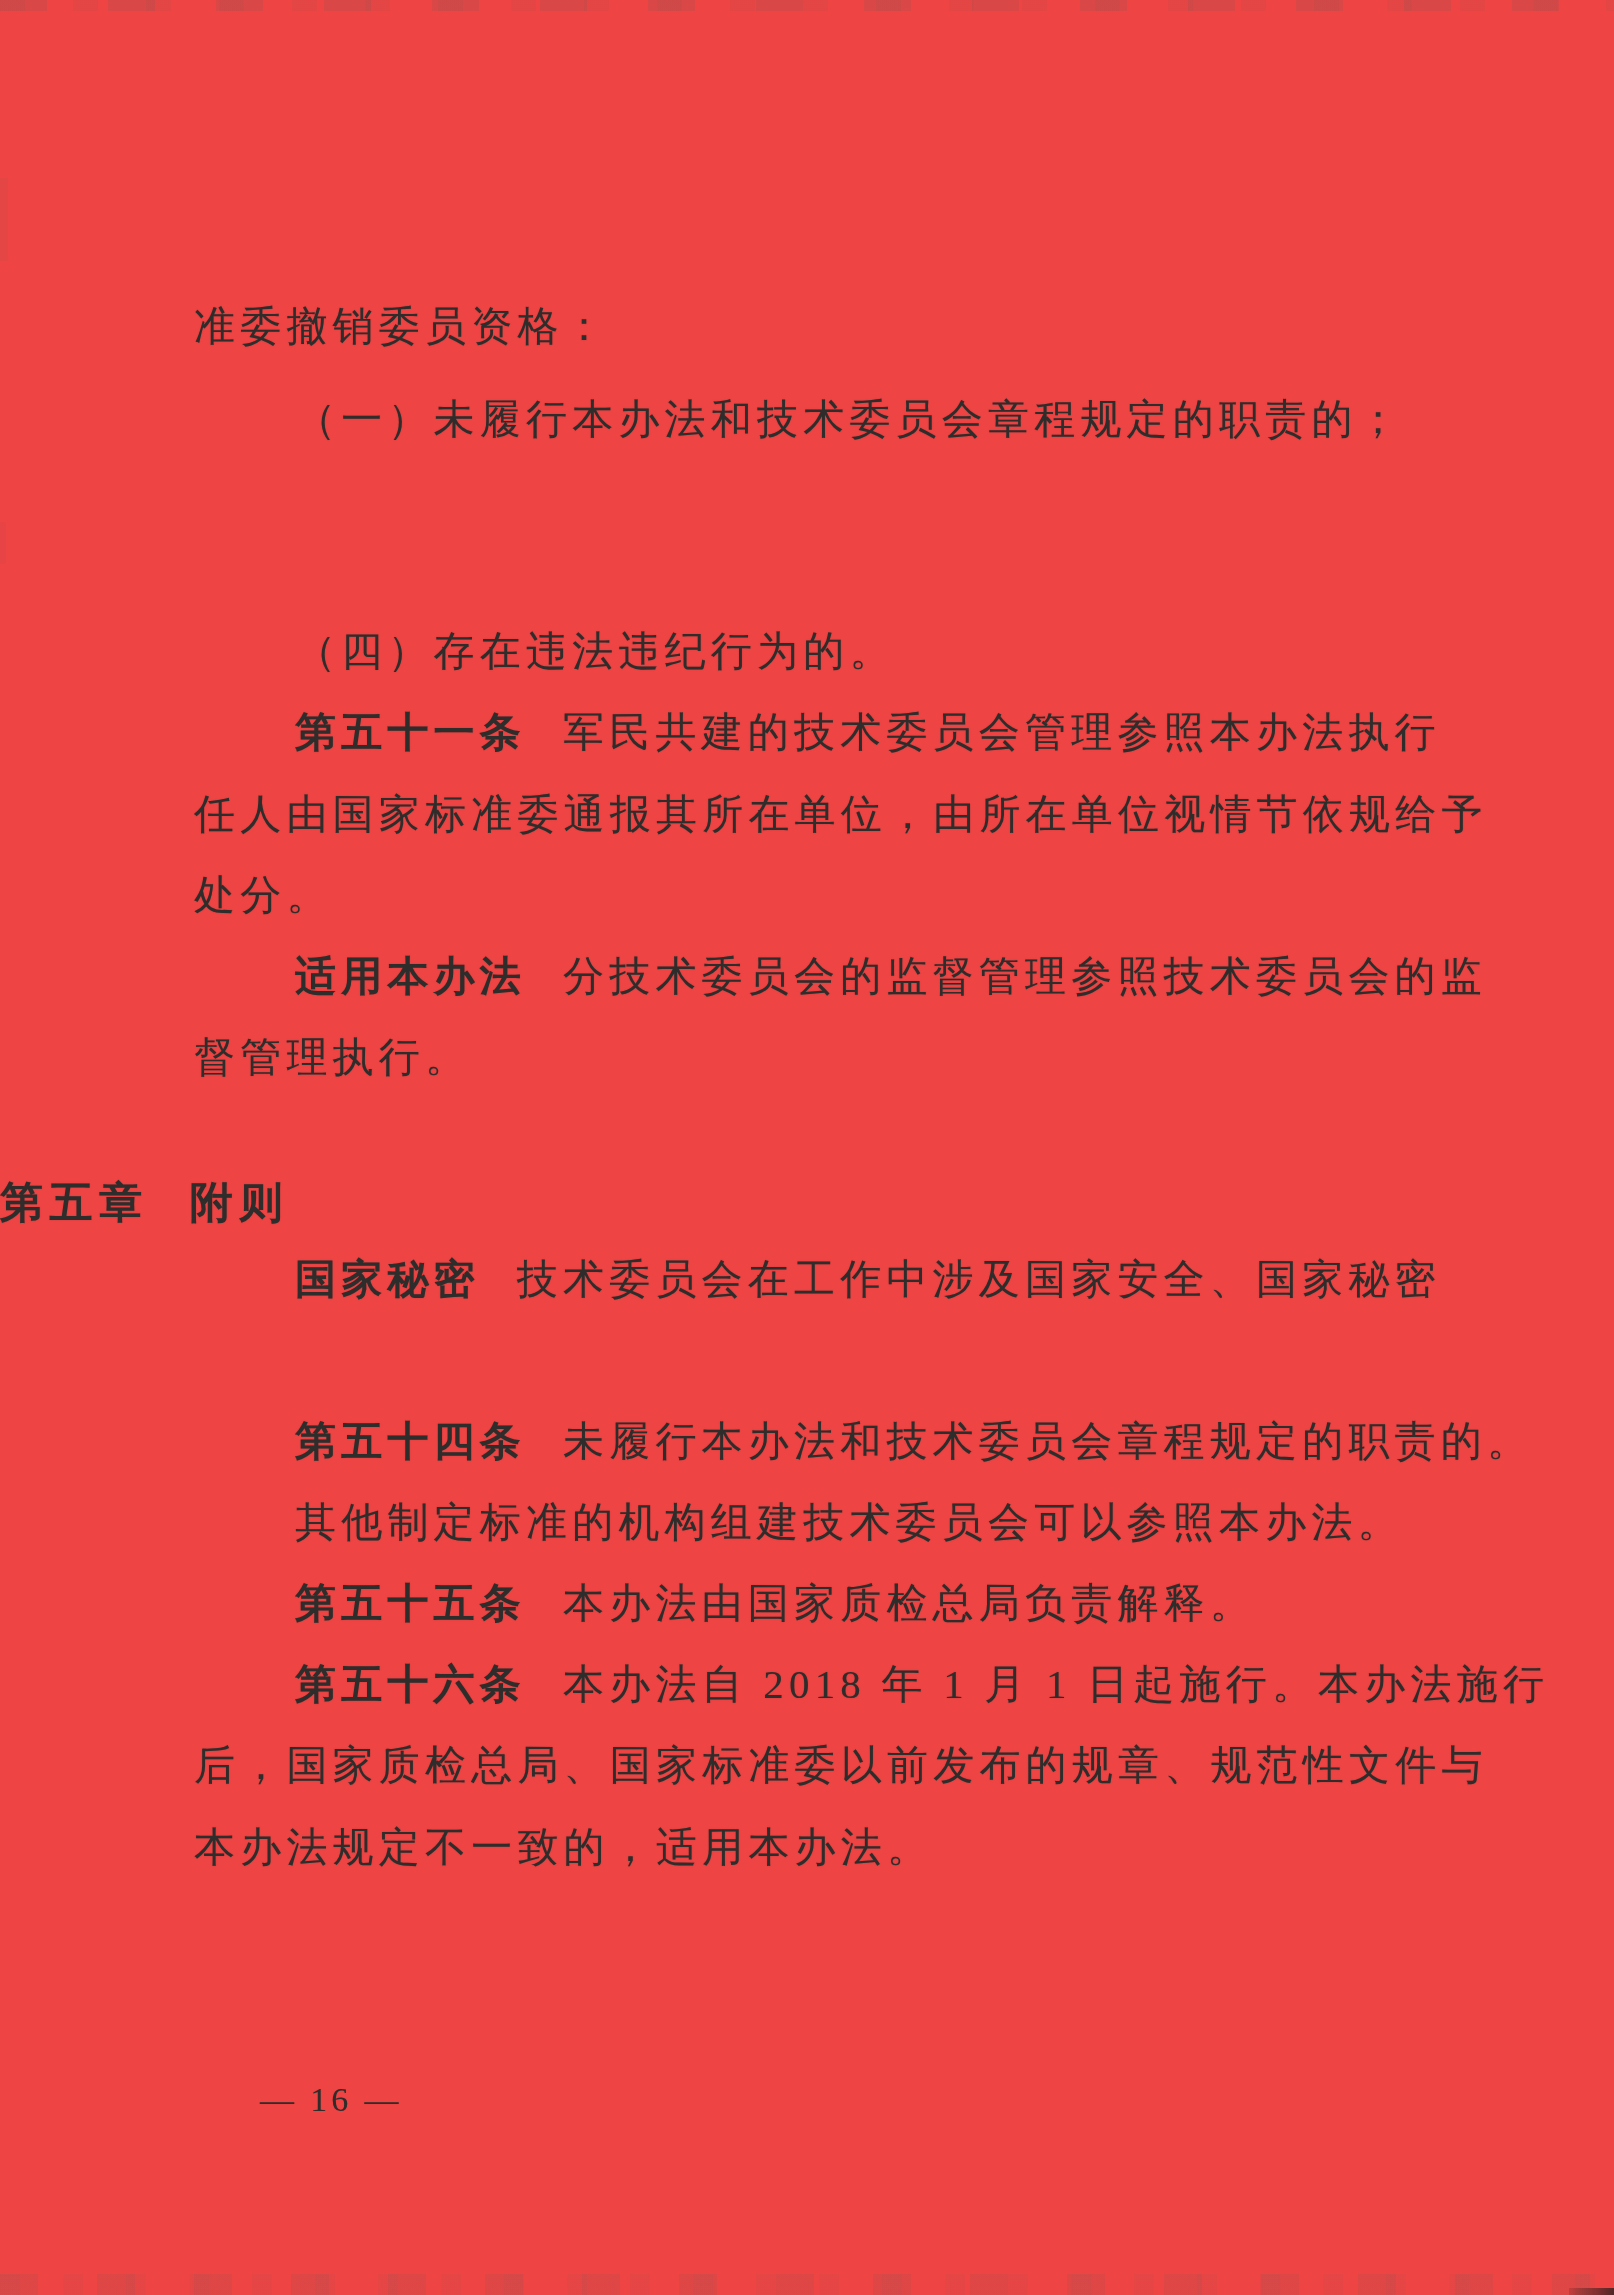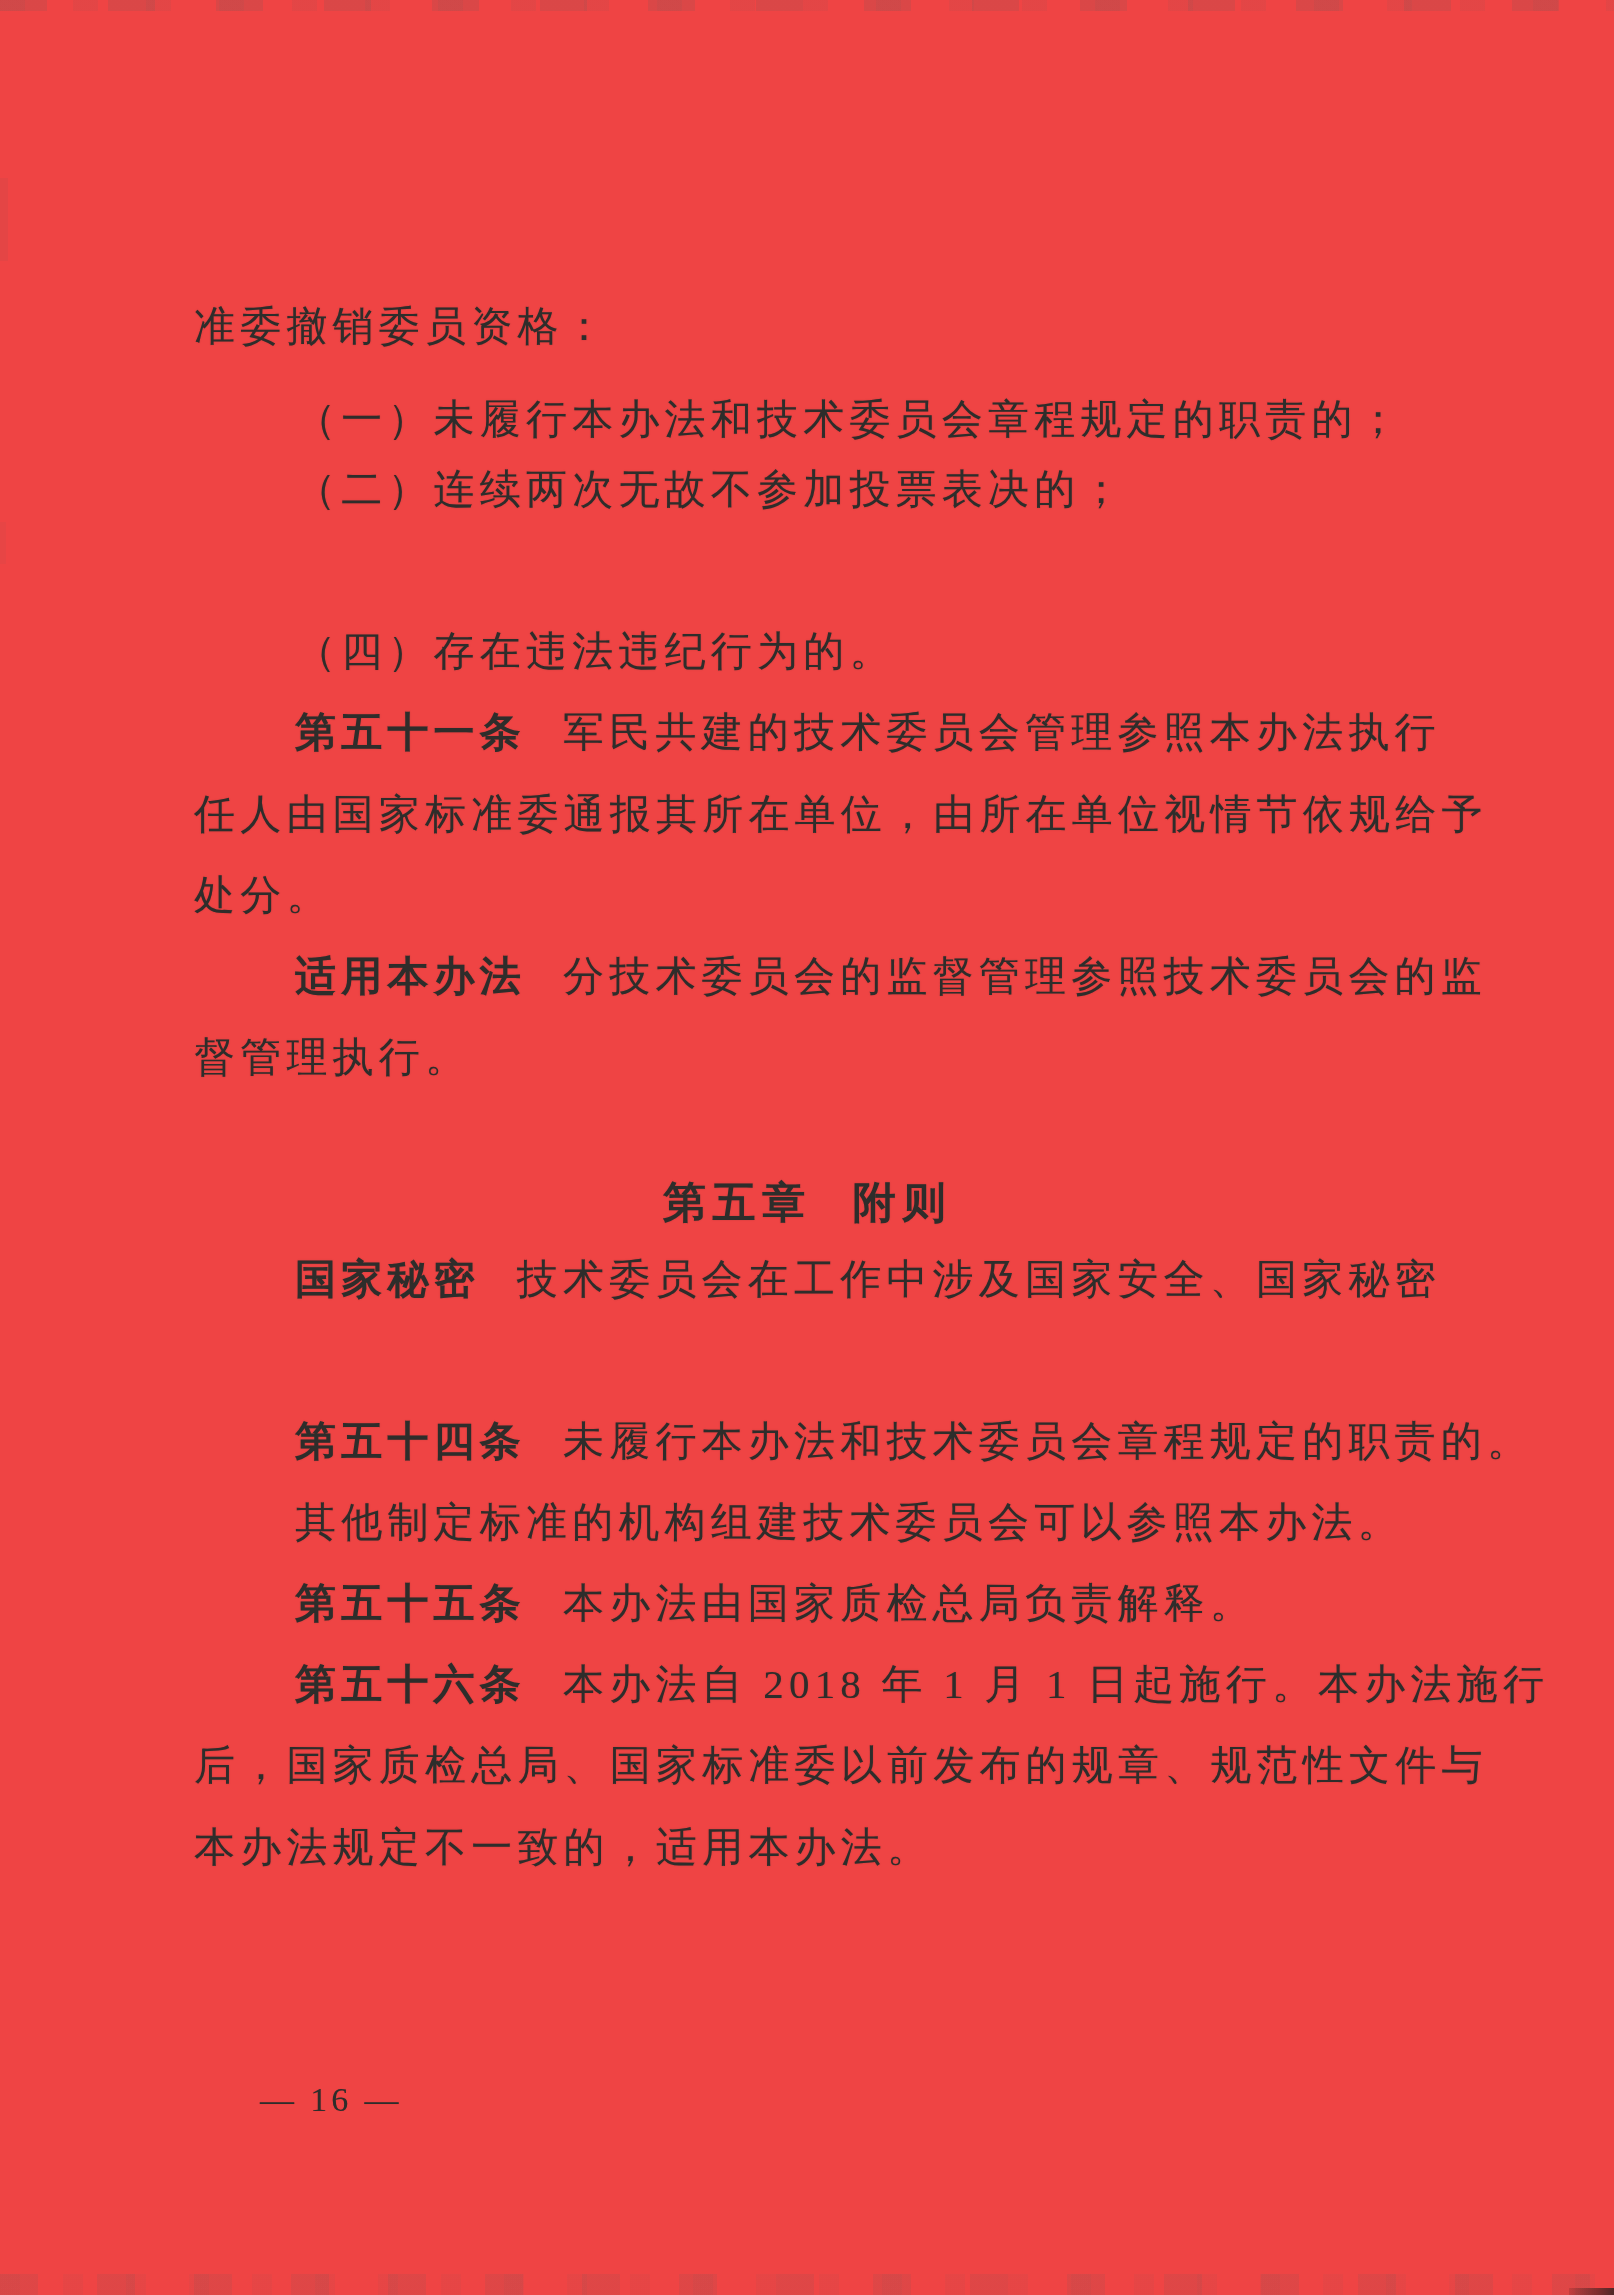--- a/index.html
+++ b/index.html
@@ -24,21 +24,20 @@
   .indent{left:295px;}
   .term{
     font-family:"Liberation Sans","DejaVu Sans",sans-serif;
     font-weight:700;
     margin-right:37px;
     letter-spacing:5.2px;
   }
   .chapter{
     position:absolute;
     left:0;right:0;
-    text-align:center;
     font-size:43px;
     font-family:"Liberation Sans","DejaVu Sans",sans-serif;
     font-weight:700;
     letter-spacing:6.6px;
     text-shadow:0 0 1.3px rgba(46,45,43,.35);
   }
   .chapter .chapter-num{margin-right:41px;}
   .footer{
     position:absolute;
     font-size:34px;
@@ -76,21 +75,20 @@
 
 <div class="page">
 
   <div class="edge-top"></div>
   <div class="edge-left-a"></div>
   <div class="edge-left-b"></div>
 
   <div class="line flush" style="top:303px"><span>准委撤销委员资格：</span></div>
 
   <div class="line indent" style="top:396px"><span>（一）未履行本办法和技术委员会章程规定的职责的；</span></div>
-  <div class="line indent" style="top:466px"><span>（二）连续两次无故不参加投票表决的；</span></div>
   <div class="line indent" style="top:628px"><span>（四）存在违法违纪行为的。</span></div>
 
   <div class="line indent" style="top:709px">
     <span class="term">第五十一条</span><span>军民共建的技术委员会管理参照本办法执行</span>
   </div>
   <div class="line flush" style="top:791px"><span>任人由国家标准委通报其所在单位，由所在单位视情节依规给予</span></div>
   <div class="line flush" style="top:872px"><span>处分。</span></div>
 
   <div class="line indent" style="top:953px">
     <span class="term">适用本办法</span><span>分技术委员会的监督管理参照技术委员会的监</span>

